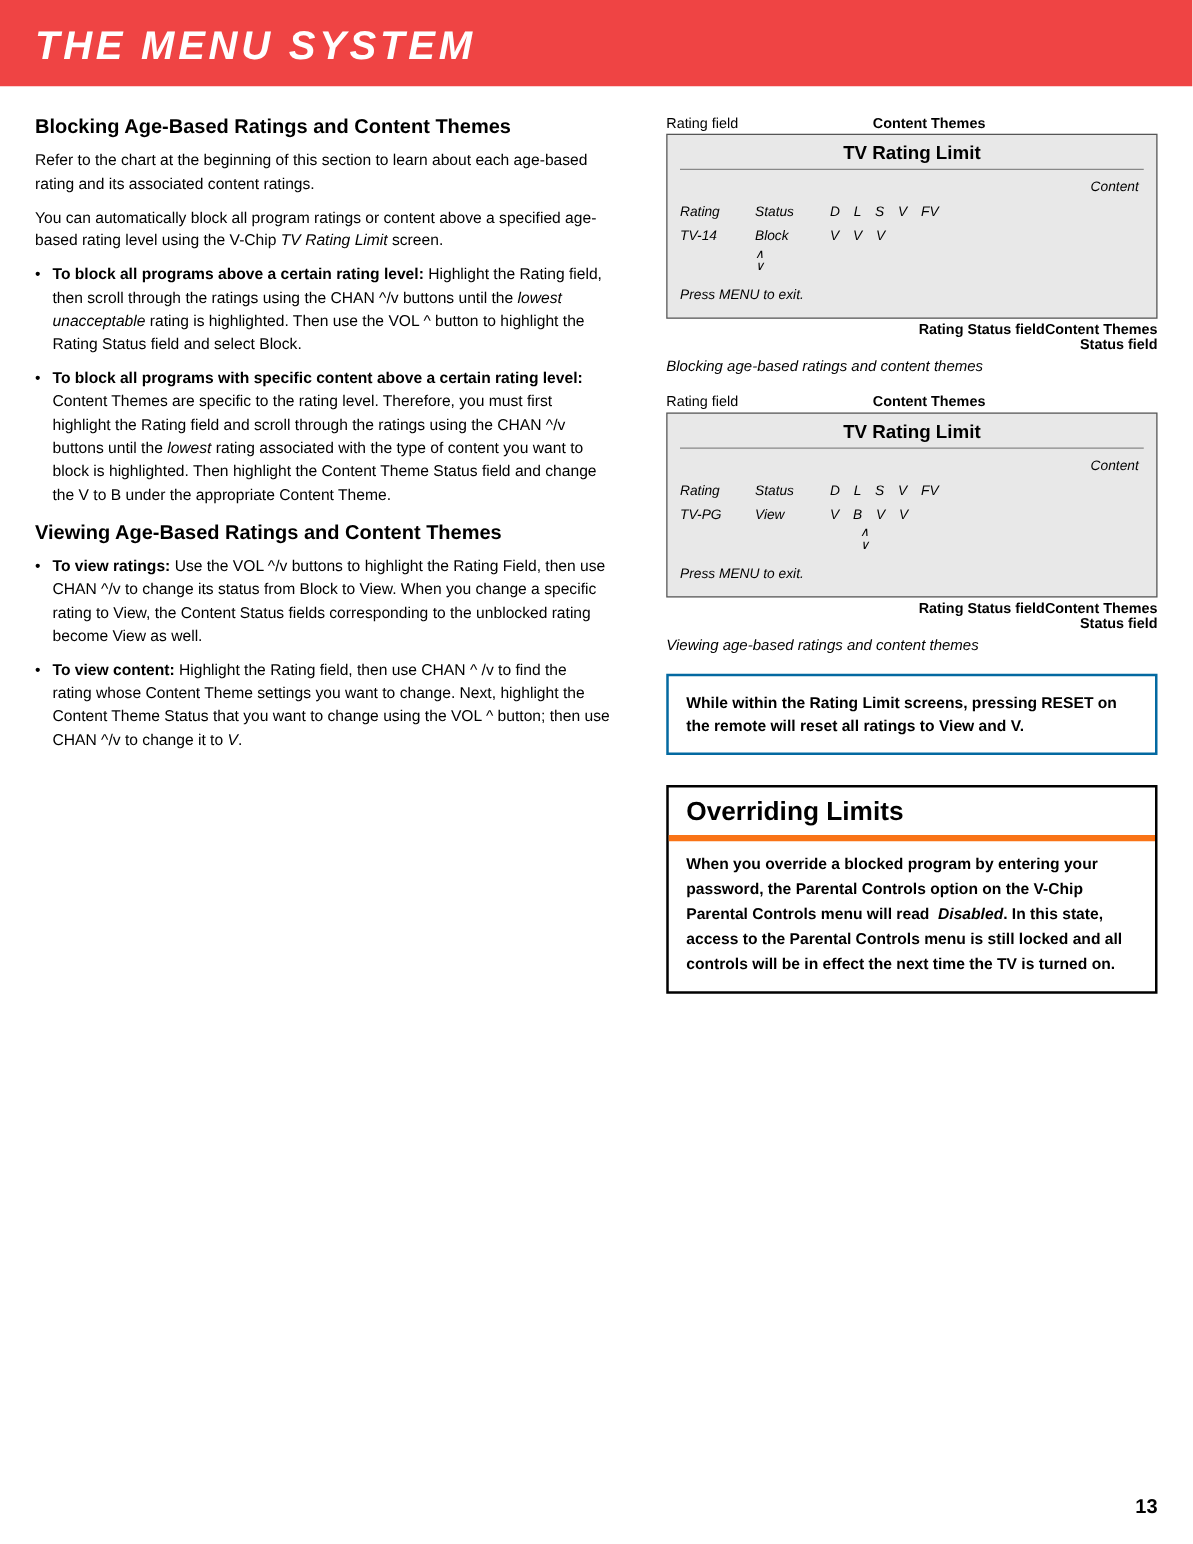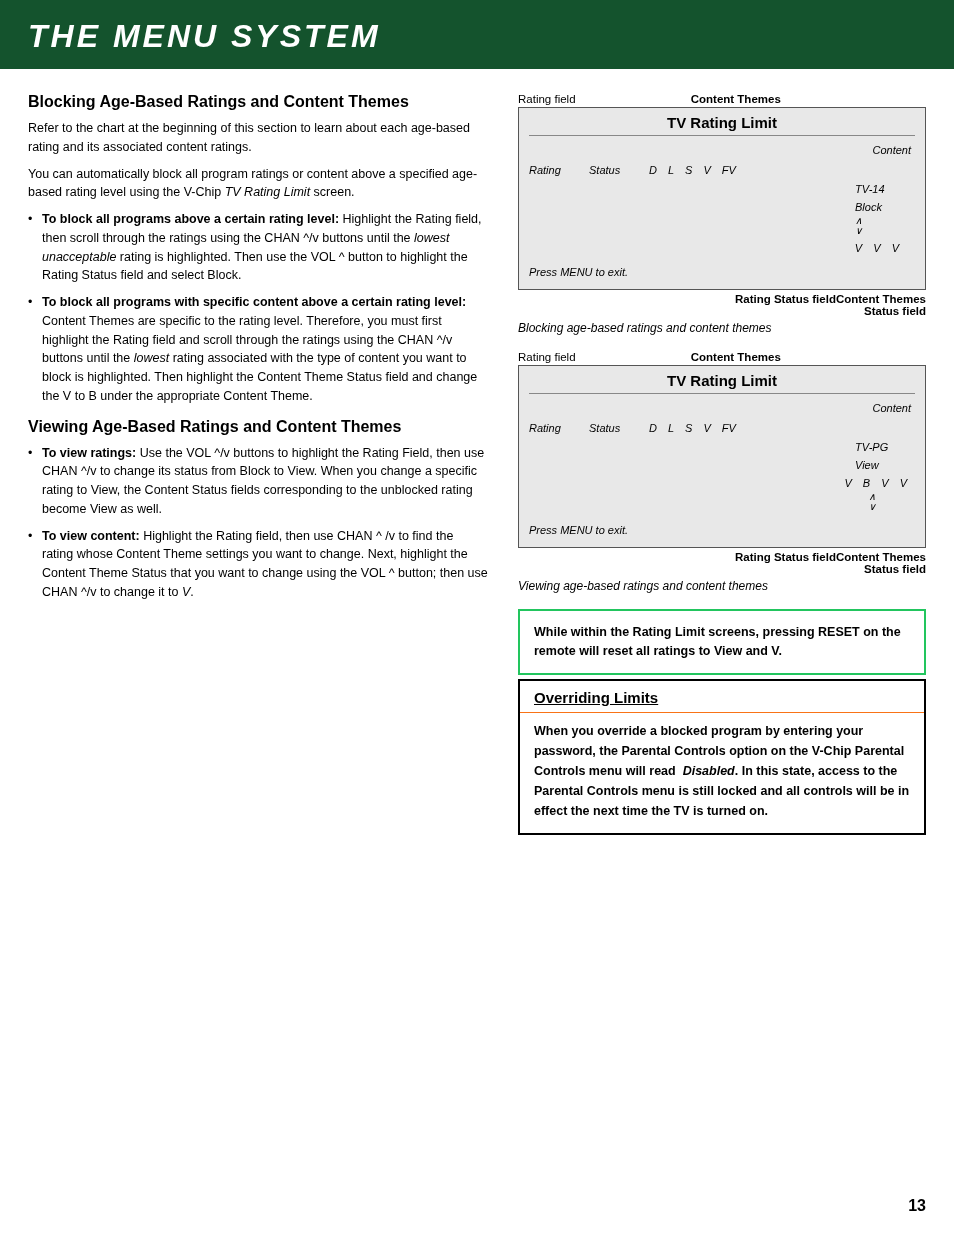--- a/index.html
+++ b/index.html
@@ -8,37 +8,37 @@
       font-size: 13px;
       background: #fff;
       color: #000;
       width: 954px;
       min-height: 1235px;
       position: relative;
     }
 
     
     .page-header {
-      background: #14532d;
+      background: #ef4444;
       padding: 18px 28px 14px 28px;
       margin-bottom: 24px;
     }
     .page-header h1 {
       color: #fff;
       font-size: 32px;
       font-weight: 900;
       letter-spacing: 3px;
       text-transform: uppercase;
       font-style: italic;
     }
 
     
     .content-area {
       display: flex;
-      gap: 0;
+      gap: 15px;
       padding: 0 28px;
     }
     .left-col {
       flex: 0 0 490px;
       padding-right: 30px;
     }
     .right-col {
       flex: 1;
     }
 
@@ -105,22 +105,21 @@
       padding-bottom: 4px;
       margin-bottom: 6px;
     }
     .diagram-inner {
       font-size: 11px;
       line-height: 1.6;
       font-style: italic;
     }
     .diagram-row {
       display: flex;
-      align-items: flex-end;
-      flex-direction: column;
+      align-items: flex-start;
     }
     .diagram-col1 { width: 60px; }
     .diagram-col2 { width: 60px; }
     .diagram-col3 { flex: 1; }
     .diagram-header-row {
       display: flex;
       font-size: 11px;
       margin-bottom: 2px;
     }
     .diagram-exit {
@@ -135,39 +134,38 @@
     }
     .diagram-caption {
       font-style: italic;
       font-size: 12px;
       margin-top: 4px;
       margin-bottom: 16px;
     }
 
     
     .info-box-plain {
-      border: 2px solid #22c55e;
+      border: 2px solid #0369a1;
       padding: 12px 14px;
-      margin-bottom: 4px;
+      margin-bottom: 24px;
       font-size: 12.5px;
       font-weight: bold;
       line-height: 1.5;
     }
     .info-box-section {
       border: 2px solid #000;
       padding: 0 0 12px 0;
       margin-bottom: 16px;
     }
     .info-box-section .box-heading {
-      font-size: 15px;
+      font-size: 21px;
       font-weight: bold;
       padding: 8px 14px 6px 14px;
-      border-bottom: 1px solid #f97316;
+      border-bottom: 5px solid #f97316;
       margin-bottom: 8px;
-      text-decoration: underline;
     }
     .info-box-section .box-body {
       padding: 0 14px;
       font-size: 12.5px;
       font-weight: bold;
       line-height: 1.6;
     }
     .info-box-section .box-body i {
       font-style: italic;
     }

